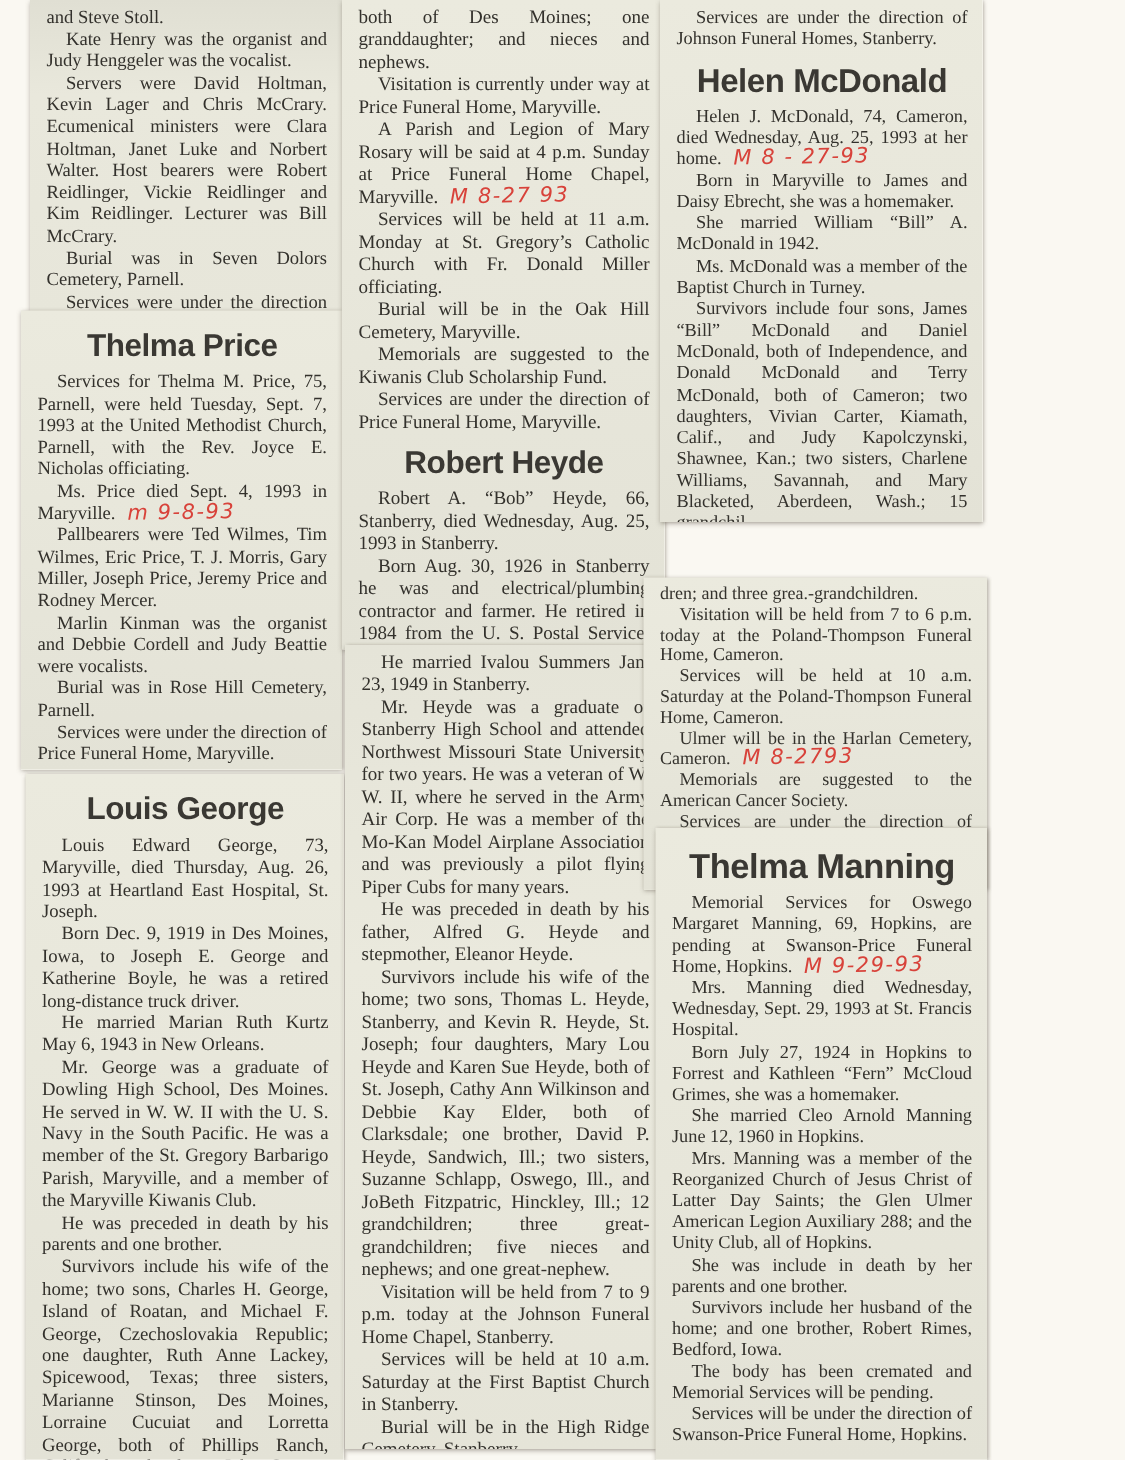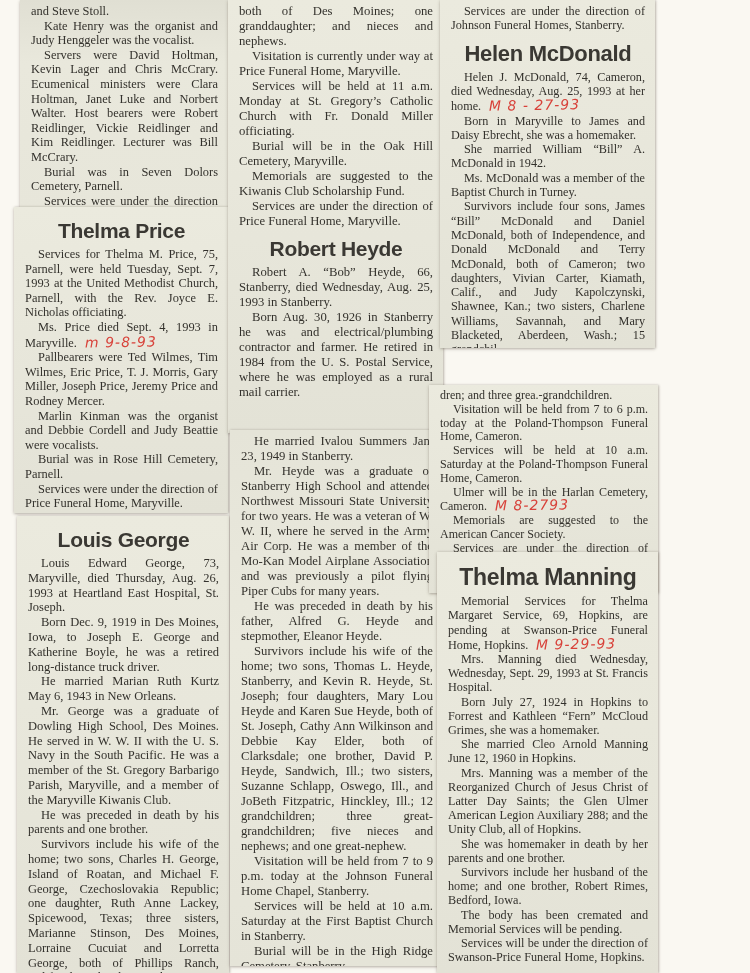--- a/index.html
+++ b/index.html
@@ -79,20 +79,21 @@
       <p><span>Louis Edward George, 73, Maryville, died Thursday, Aug. 26, 1993 at Heartland East Hospital, St. Joseph.</span></p>
       <p><span>Born Dec. 9, 1919 in Des Moines, Iowa, to Joseph E. George and Katherine Boyle, he was a retired long-distance truck driver.</span></p>
       <p><span>He married Marian Ruth Kurtz May 6, 1943 in New Orleans.</span></p>
       <p><span>Mr. George was a graduate of Dowling High School, Des Moines. He served in W. W. II with the U. S. Navy in the South Pacific. He was a member of the St. Gregory Barbarigo Parish, Maryville, and a member of the Maryville Kiwanis Club.</span></p>
       <p><span>He was preceded in death by his parents and one brother.</span></p>
       <p><span>Survivors include his wife of the home; two sons, Charles H. George, Island of Roatan, and Michael F. George, Czechoslovakia Republic; one daughter, Ruth Anne Lackey, Spicewood, Texas; three sisters, Marianne Stinson, Des Moines, Lorraine Cucuiat and Lorretta George, both of Phillips Ranch, Calif.; three brothers, John George, St. Charles, Iowa, Patrick George and Paul George,</span></p>
     </div>
     <div class="clip" id="middle-top">
       <p class="flush"><span>both of Des Moines; one granddaughter; and nieces and nephews.</span></p>
       <p><span>Visitation is currently under way at Price Funeral Home, Maryville.</span></p>
+      <p><span>A Parish and Legion of Mary Rosary will be said at 4 p.m. Sunday at Price Funeral Home Chapel, Maryville.</span><span class="note">M 8-27 93</span></p>
       <p><span>Services will be held at 11 a.m. Monday at St. Gregory’s Catholic Church with Fr. Donald Miller officiating.</span></p>
       <p><span>Burial will be in the Oak Hill Cemetery, Maryville.</span></p>
       <p><span>Memorials are suggested to the Kiwanis Club Scholarship Fund.</span></p>
       <p><span>Services are under the direction of Price Funeral Home, Maryville.</span></p>
       <div class="headline">Robert Heyde</div>
       <p><span>Robert A. “Bob” Heyde, 66, Stanberry, died Wednesday, Aug. 25, 1993 in Stanberry.</span></p>
       <p><span>Born Aug. 30, 1926 in Stanberry he was and electrical/plumbing contractor and farmer. He retired in 1984 from the U. S. Postal Service, where he was employed as a rural mail carrier.</span></p>
     </div>
     <div class="clip" id="middle-bottom">
       <p><span>He married Ivalou Summers Jan. 23, 1949 in Stanberry.</span></p>
@@ -115,23 +116,23 @@
     <div class="clip" id="helen-mcdonald-2">
       <p class="flush"><span>dren; and three grea.-grandchildren.</span></p>
       <p><span>Visitation will be held from 7 to 6 p.m. today at the Poland-Thompson Funeral Home, Cameron.</span></p>
       <p><span>Services will be held at 10 a.m. Saturday at the Poland-Thompson Funeral Home, Cameron.</span></p>
       <p><span>Ulmer will be in the Harlan Cemetery, Cameron.</span><span class="note">M 8-2793</span></p>
       <p><span>Memorials are suggested to the American Cancer Society.</span></p>
       <p><span>Services are under the direction of Poland-Thompson Funeral Home, Cameron.</span></p>
     </div>
     <div class="clip" id="thelma-manning">
       <div class="headline">Thelma Manning</div>
-      <p><span>Memorial Services for Thelma Margaret Service, 69, Hopkins, are pending at Swanson-Price Funeral Home, Hopkins.</span><span class="note">M 9-29-93</span></p>
+      <p><span>Memorial Services for Oswego Margaret Manning, 69, Hopkins, are pending at Swanson-Price Funeral Home, Hopkins.</span><span class="note">M 9-29-93</span></p>
       <p><span>Mrs. Manning died Wednesday, Wednesday, Sept. 29, 1993 at St. Francis Hospital.</span></p>
       <p><span>Born July 27, 1924 in Hopkins to Forrest and Kathleen “Fern” McCloud Grimes, she was a homemaker.</span></p>
       <p><span>She married Cleo Arnold Manning June 12, 1960 in Hopkins.</span></p>
       <p><span>Mrs. Manning was a member of the Reorganized Church of Jesus Christ of Latter Day Saints; the Glen Ulmer American Legion Auxiliary 288; and the Unity Club, all of Hopkins.</span></p>
-      <p><span>She was homemaker in death by her parents and one brother.</span></p>
+      <p><span>She was include in death by her parents and one brother.</span></p>
       <p><span>Survivors include her husband of the home; and one brother, Robert Rimes, Bedford, Iowa.</span></p>
       <p><span>The body has been cremated and Memorial Services will be pending.</span></p>
       <p><span>Services will be under the direction of Swanson-Price Funeral Home, Hopkins.</span></p>
     </div>
   </div>
 
 </body></html>

